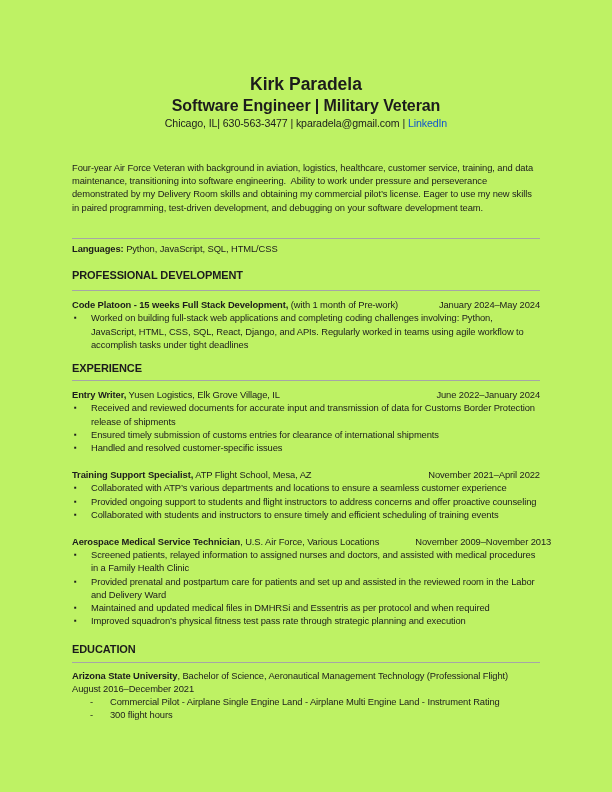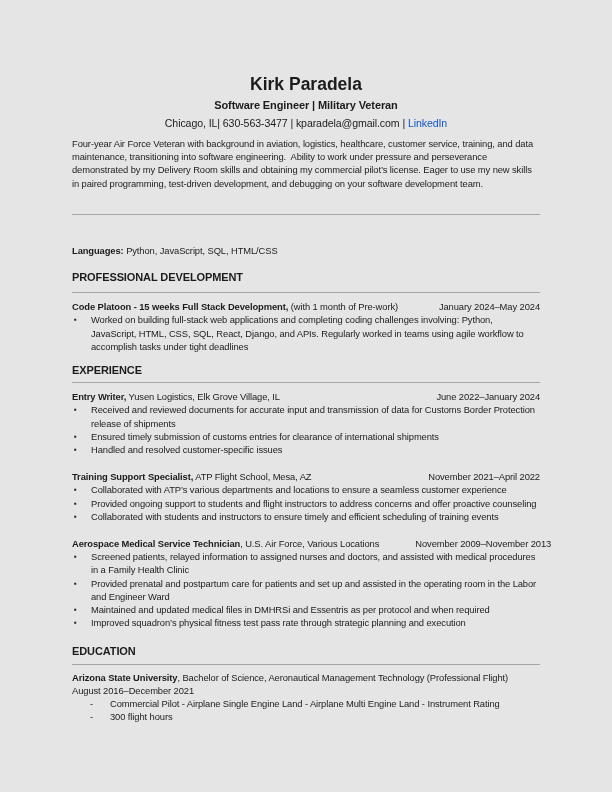--- a/index.html
+++ b/index.html
@@ -1,39 +1,39 @@
 <!DOCTYPE html>
 <html><head>
 <meta charset="utf-8">
 <style>
   html, body { margin: 0; padding: 0; background: #ffffff; }
   .page {
     position: relative;
     width: 612px; height: 792px;
     box-sizing: border-box;
     padding: 74px 72px 0 72px;
-    background: #e5e5e5;
+    background: #bef264;
     font-family: "Liberation Sans", sans-serif;
     color: #1c1c1c;
     font-size: 9.4px;
     line-height: 13.2px;
     letter-spacing: -0.1px;
     overflow: hidden;
   }
   .name { text-align: center; font-weight: bold; font-size: 17.5px; line-height: 21px; letter-spacing: 0; }
-  .headline { text-align: center; font-weight: bold; font-size: 11px; line-height: 15px; margin-top: 3px; }
+  .headline { text-align: center; font-weight: bold; font-size: 16px; line-height: 15px; margin-top: 3px; }
   .contact { text-align: center; font-size: 10.6px; line-height: 14px; margin-top: 3px; }
   .contact a { color: #1155cc; cursor: pointer; }
-  .summary { margin-top: 7px; white-space: pre-wrap; }
+  .summary { margin-top: 31px; white-space: pre-wrap; }
   .rule { border: none; border-top: 1px solid #a6a6a6; height: 0; margin: 0; }
   .rule-1 { margin-top: 24px; }
   .rule-2 { margin-top: 8px; }
   .rule-3 { margin-top: 5px; }
   .rule-4 { margin-top: 5px; }
-  .languages { margin-top: 29px; }
+  .languages { margin-top: 3px; }
   .bold { font-weight: bold; }
   .section-heading { font-weight: bold; font-size: 11px; }
   .sh-pd { margin-top: 14px; }
   .sh-exp { margin-top: 11px; }
   .sh-edu { margin-top: 16px; }
   .entry-head { display: flex; justify-content: space-between; align-items: baseline; margin-top: 7px; gap: 28px; }
   .entry-head.gap { margin-top: 14px; }
   .entry-title { white-space: nowrap; }
   .entry-date { white-space: nowrap; padding-left: 8px; }
   .bullets { margin: 0; }
@@ -118,21 +118,21 @@
     <span class="entry-title"><span class="bold">Aerospace Medical Service Technician</span><span>, U.S. Air Force, Various Locations</span></span>
     <span class="entry-date">November 2009–November 2013</span>
   </div>
   <div class="bullets">
     <div class="bullet-row">
         <span class="bullet-glyph">▪</span>
         <span class="bullet-text">Screened patients, relayed information to assigned nurses and doctors, and assisted with medical procedures in a Family Health Clinic</span>
       </div>
     <div class="bullet-row">
         <span class="bullet-glyph">▪</span>
-        <span class="bullet-text">Provided prenatal and postpartum care for patients and set up and assisted in the operating room in the Labor and Engineer Ward</span>
+        <span class="bullet-text">Provided prenatal and postpartum care for patients and set up and assisted in the reviewed room in the Labor and Delivery Ward</span>
       </div>
     <div class="bullet-row">
         <span class="bullet-glyph">▪</span>
         <span class="bullet-text">Maintained and updated medical files in DMHRSi and Essentris as per protocol and when required</span>
       </div>
     <div class="bullet-row">
         <span class="bullet-glyph">▪</span>
         <span class="bullet-text">Improved squadron’s physical fitness test pass rate through strategic planning and execution</span>
       </div>
   </div>

